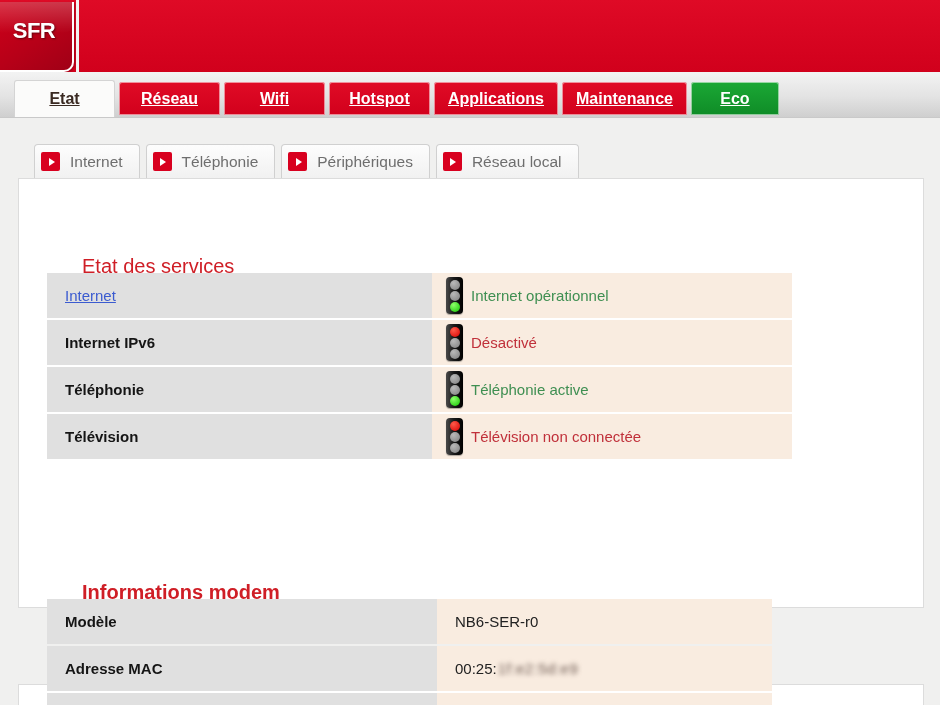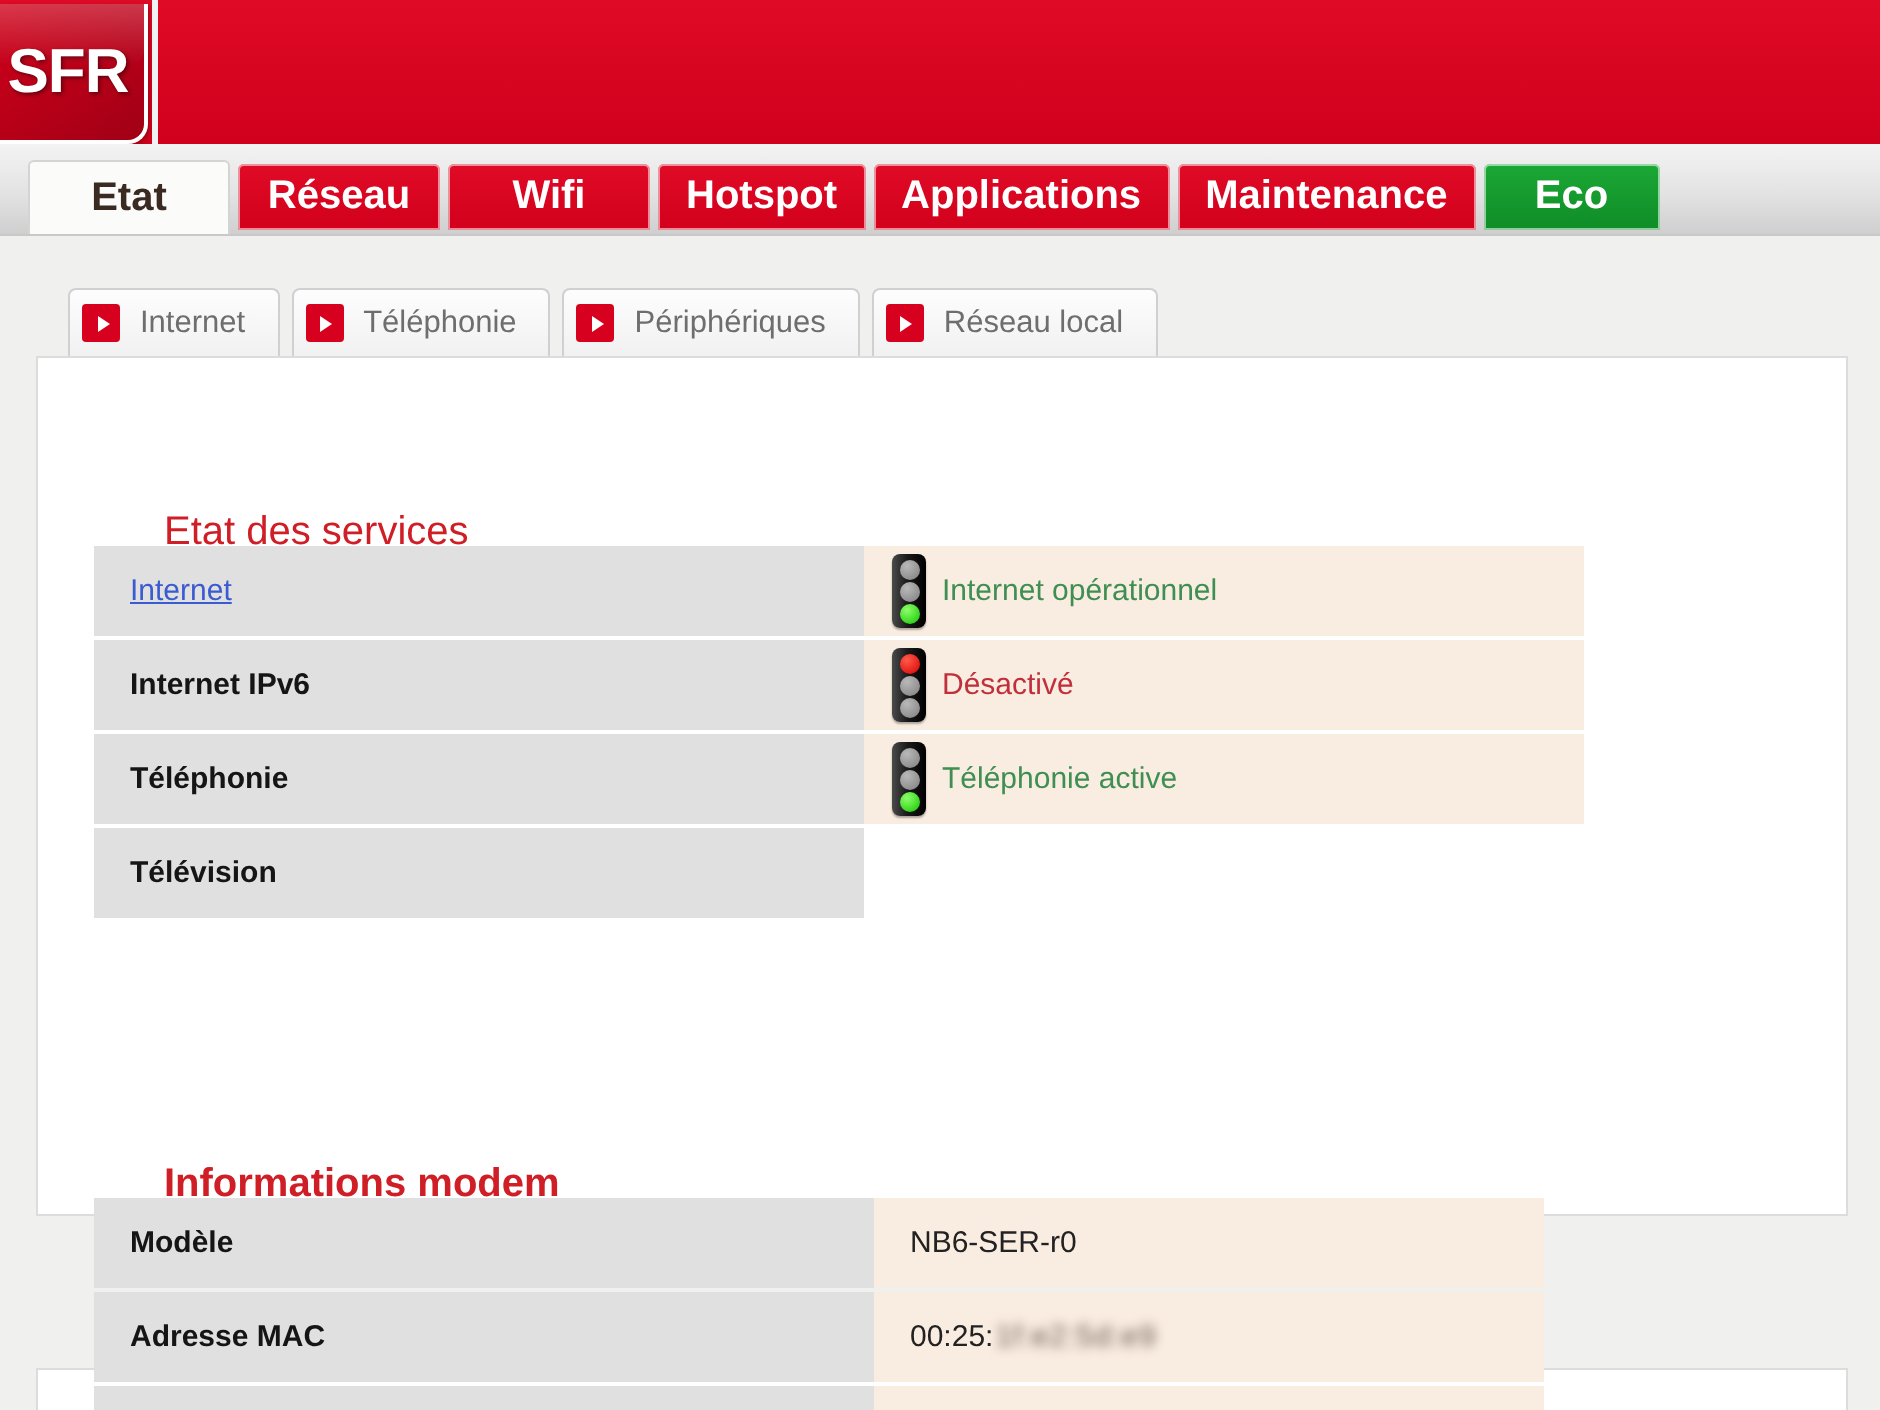--- a/index.html
+++ b/index.html
@@ -27,21 +27,21 @@
     box-shadow:1px 1px 2px rgba(0,0,0,.25);
   }
   .logo:after{
     content:""; position:absolute; left:0; top:0; right:0; height:46%;
     background:linear-gradient(180deg,rgba(255,255,255,.22),rgba(255,255,255,0));
     border-radius:0 0 8px 0;
   }
   .logo-text {
     position:absolute; left:0; right:4px; top:16px;
     text-align:center;
-    font-size:31px; font-weight:bold; color:#ffffff;
+    font-size:22px; font-weight:bold; color:#ffffff;
     letter-spacing:-0.5px;
     text-shadow:1px 1px 2px rgba(0,0,0,.45);
     font-family:"Liberation Sans", sans-serif;
     z-index:2;
   }
   .header-sep{
     position:absolute; left:76px; top:0; width:3px; height:72px;
     background:#f2f2f2;
   }
 
@@ -49,26 +49,27 @@
   .navbar {
     position:absolute; left:0; top:72px; width:940px; height:46px;
     background:linear-gradient(180deg,#f3f3f3 0%,#e3e3e3 55%,#cfcfcf 100%);
     border-bottom:1px solid #c9c9c9;
   }
   .navtabs{ position:absolute; left:14px; top:10px; display:flex; gap:4px; }
   .navtab {
     height:33px; min-width:101px;
     display:flex; align-items:center; justify-content:center;
     padding:16px 14px;
-    font-size:20px; font-weight:bold; color:#ffffff;
+    font-size:16px; font-weight:bold; color:#ffffff;
     background:#d8001f;
     background:linear-gradient(180deg,#e00b26 0%,#d2001c 100%);
     border-radius:3px 3px 0 0;
     cursor:pointer;
     box-shadow:0 0 0 1px rgba(255,255,255,.55) inset;
+    text-decoration:underline;
   }
   .navtab.active {
     background:#fbfbfa;
     color:#3a2a22;
     height:37px;
     margin-top:-2px;
     box-shadow:none;
     border:1px solid #d4d4d4; border-bottom:none;
   }
   .navtab.eco { background:#169b2f; background:linear-gradient(180deg,#1ba835 0%,#0f8c27 100%); min-width:88px; }
@@ -281,20 +282,28 @@
             <span class="bulb"></span>
             <span class="bulb green"></span>
           </span>
           <span class="status-text status-ok">Téléphonie active</span>
         </div>
       </div>
       <div class="row">
         <div class="cell-label">
           <span>Télévision</span>
         </div>
+        <div class="cell-value">
+          <span class="light">
+            <span class="bulb red"></span>
+            <span class="bulb"></span>
+            <span class="bulb"></span>
+          </span>
+          <span class="status-text status-bad">Télévision non connectée</span>
+        </div>
       </div>
     </div>
 
   <div class="panel p2"></div>
   <div class="section-title t2">Informations modem</div>
   <div class="rows r2" id="modem-rows">
       <div class="row">
         <div class="cell-label">Modèle</div>
         <div class="cell-value">
           <span class="mac-wrap">

